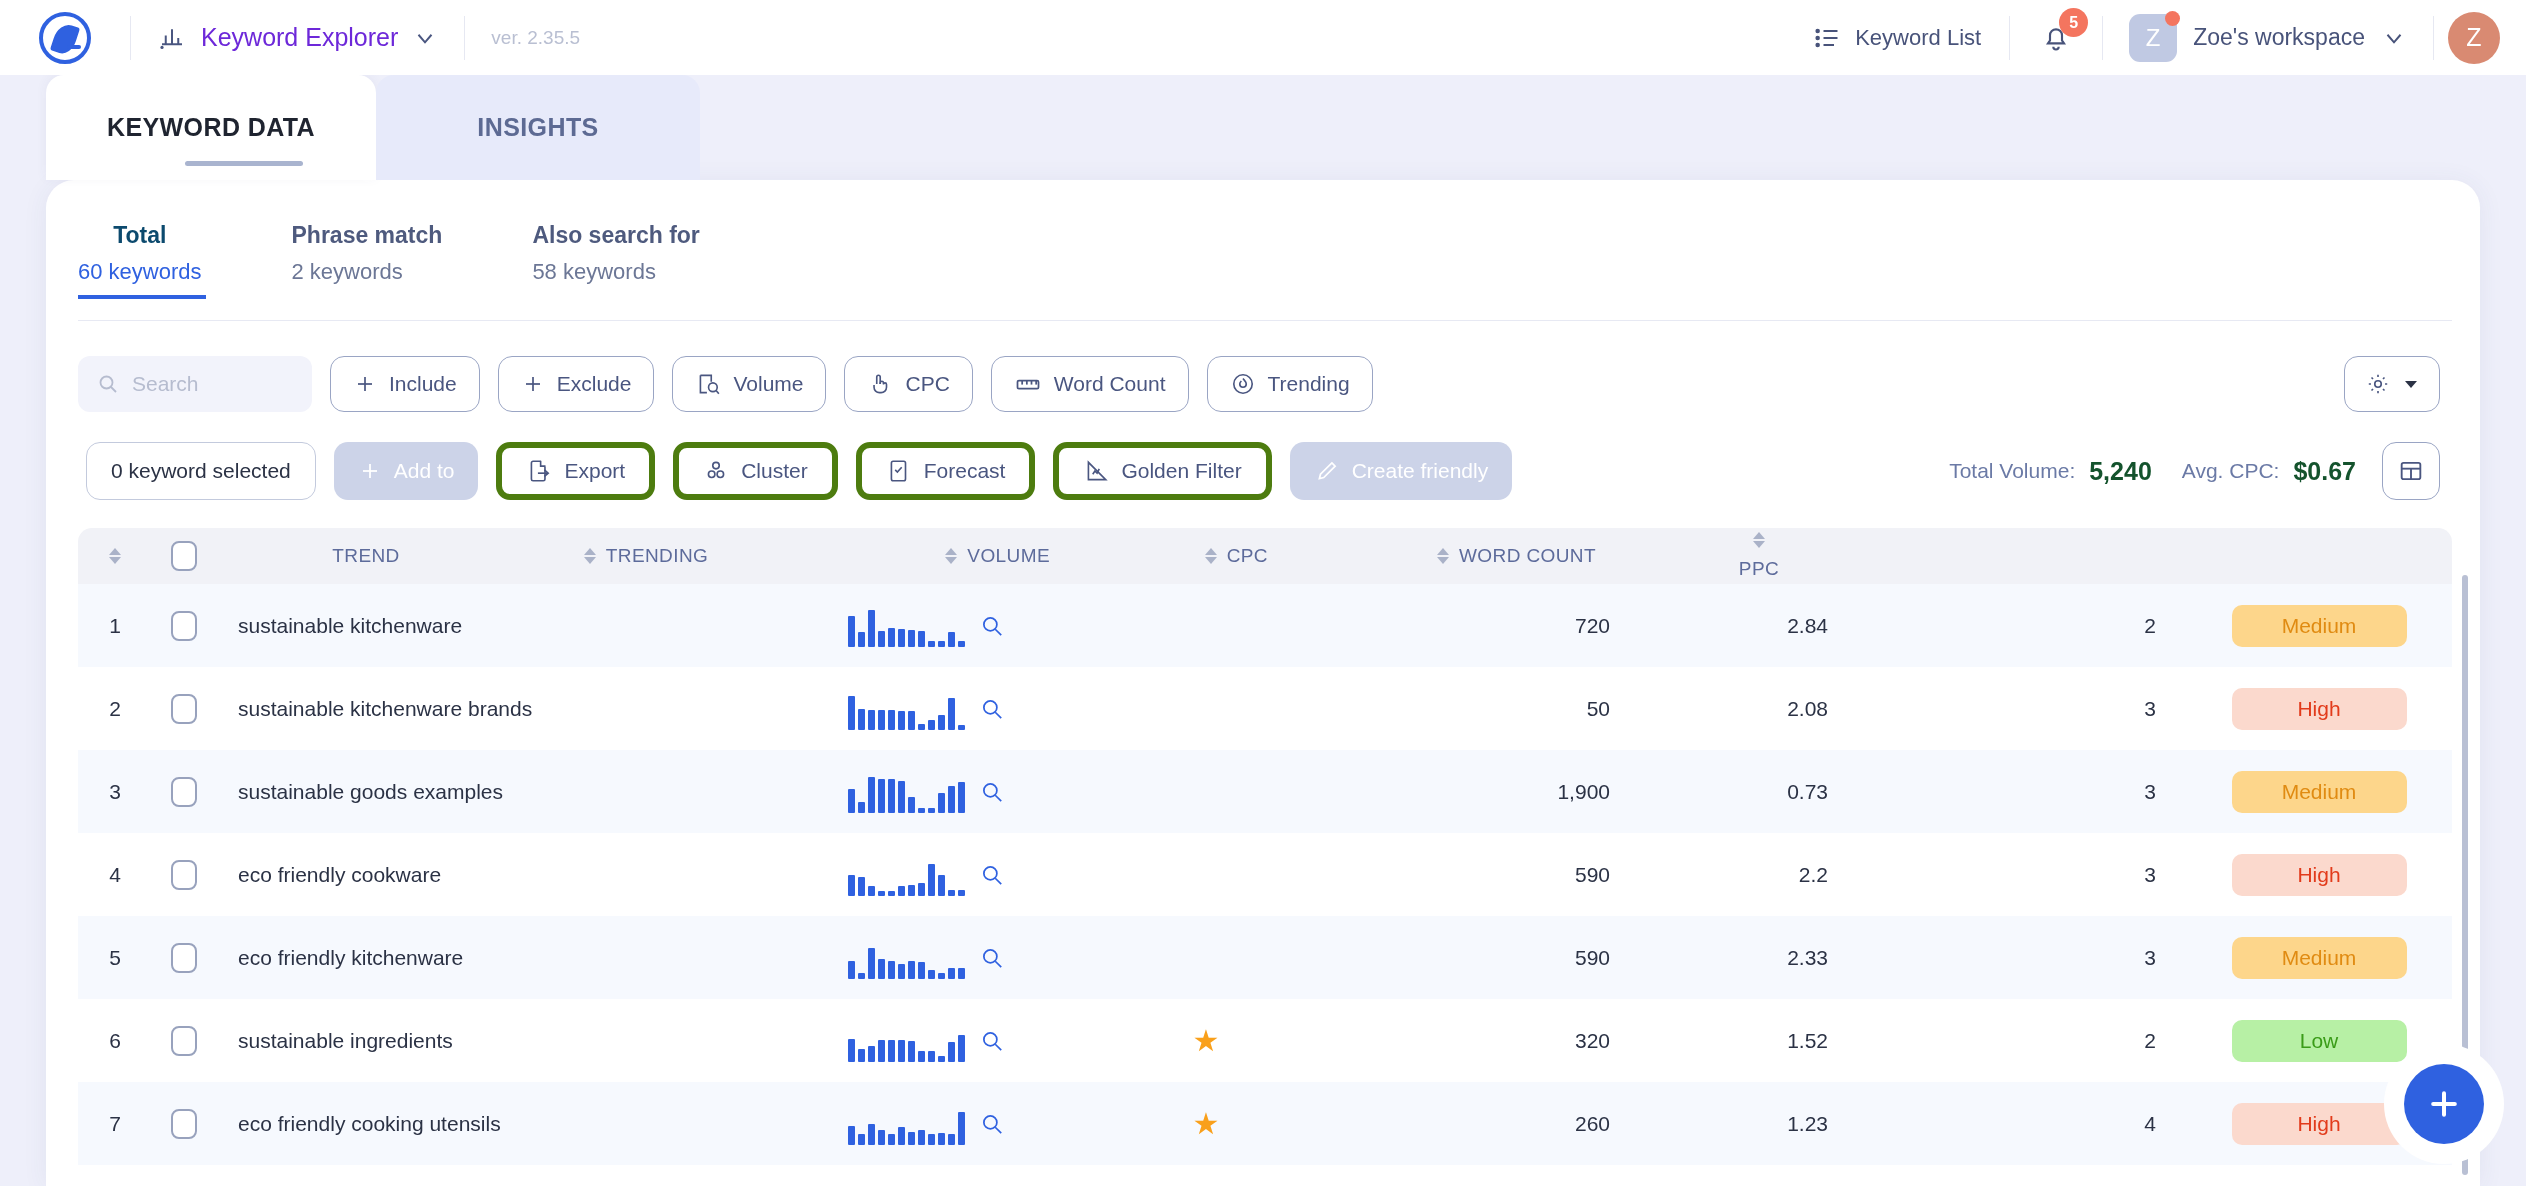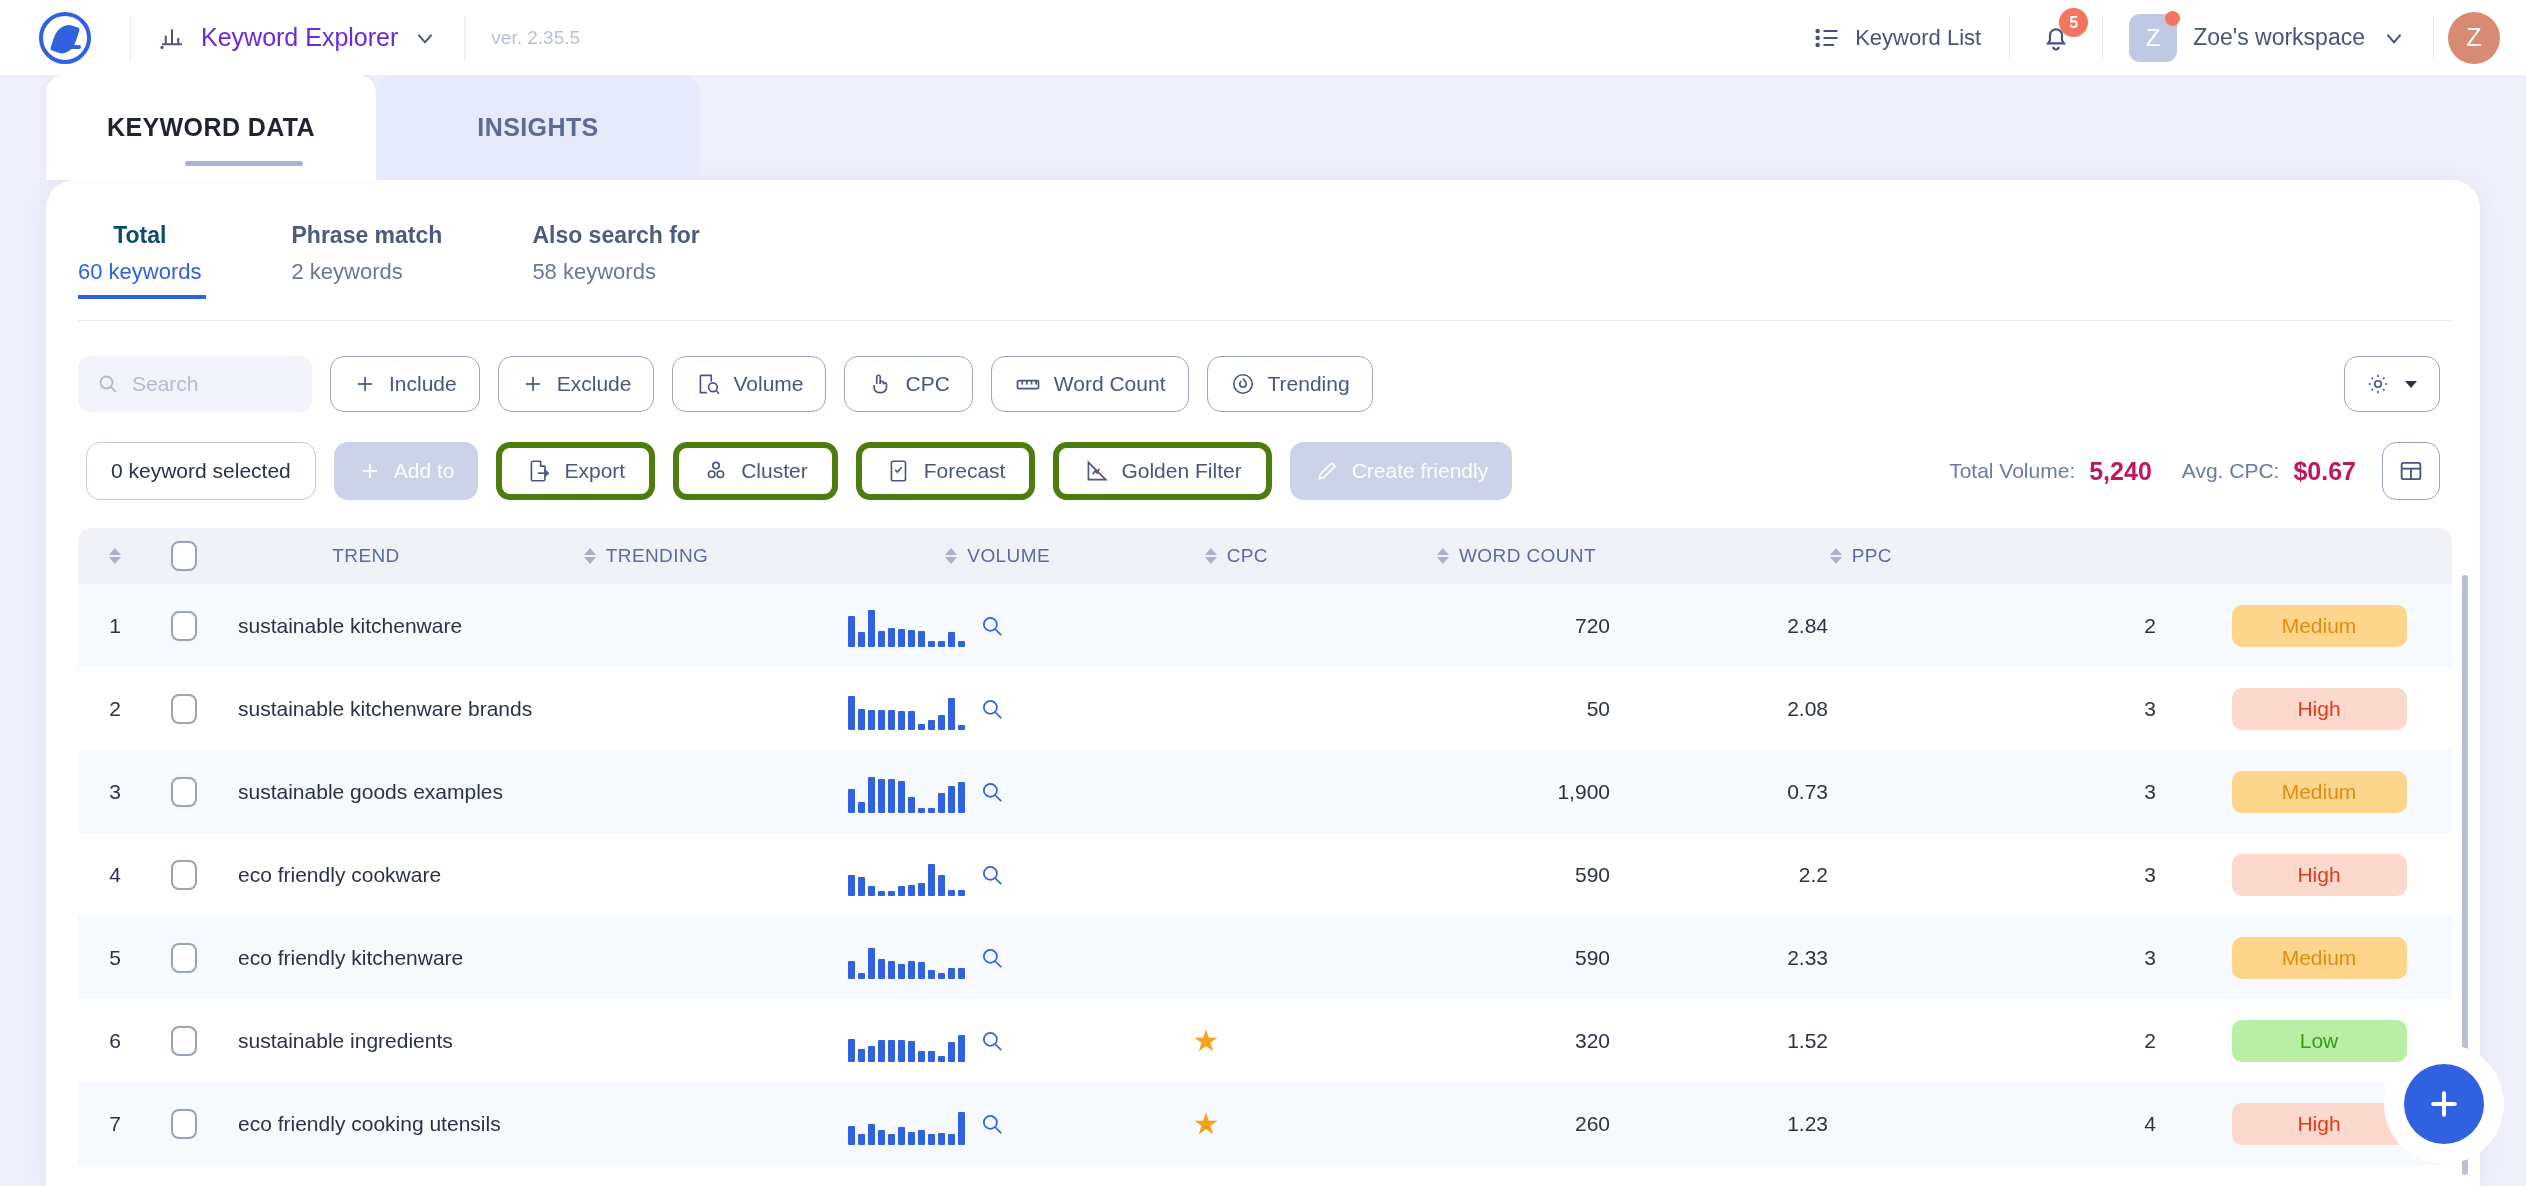--- a/index.html
+++ b/index.html
@@ -122,21 +122,21 @@
   .abtn {
     height: 58px; border: 6px solid #4d7c0f; border-radius: 14px; background:#fff;
     display:flex; align-items:center; gap: 12px; padding: 0 24px; cursor:pointer;
   }
   .abtn .al { font-size: 21px; color:#4a5680; }
   .abtn.plain { border:1px solid #c3cadd; }
   .abtn.disabled { background:#ccd3e8; border:none; }
   .abtn.disabled .al { color:#ffffff; }
   .stats { position:absolute; top:262px; right:124px; height:58px; display:flex; align-items:center; gap:14px;}
   .stats .lbl { font-size: 21px; color:#6b7aa6; }
-  .stats .val { font-size: 25px; color:#be185d; font-weight:bold; }
+  .stats .val { font-size: 25px; color:#14532d; font-weight:bold; }
   .layout-btn {
     position:absolute; top:262px; right:40px; width:58px; height:58px;
     border:1px solid #9aa5c4; border-radius:14px; background:#fff;
     display:flex;align-items:center;justify-content:center;cursor:pointer;
   }
 
   
   .table { position:absolute; top: 348px; left:32px; width: 2374px; }
   .thead {
     height: 56px; background:#f1f2f7; border-radius:14px 14px 0 0;
@@ -149,21 +149,21 @@
   .trow.even { background:#ffffff; }
 
   .c-idx   { width: 74px; text-align:center; display:flex;align-items:center;justify-content:center;}
   .c-chk   { width: 64px; display:flex;align-items:center;justify-content:center;}
   .c-kw    { width: 560px; padding-left: 22px; }
   .c-trend { width: 300px; display:flex; align-items:center; justify-content:center; gap:14px;}
   .c-trding{ width: 260px; display:flex; align-items:center; justify-content:center;}
   .c-vol   { width: 300px; text-align:right; padding-right: 26px;}
   .c-cpc   { width: 220px; text-align:right; padding-right: 28px;}
   .c-wc    { width: 330px; text-align:right; padding-right: 30px;}
-  .c-ppc   { width: 266px; display:flex; align-items:center; justify-content:center;}
+  .c-ppc   { width: 266px; display:flex; align-items:center; justify-content:center;flex-direction:column;}
 
   .thead .c-idx, .thead .c-chk { }
   .thead .c-kw { display:flex; align-items:center; gap:10px;}
   .thead .c-trding, .thead .c-vol, .thead .c-cpc, .thead .c-wc, .thead .c-ppc {
     display:flex; align-items:center; gap:10px;
   }
   .thead .c-vol, .thead .c-cpc, .thead .c-wc, .thead .c-ppc { justify-content:flex-end; }
   .thead .c-trding { justify-content:center; }
 
   .chk {

